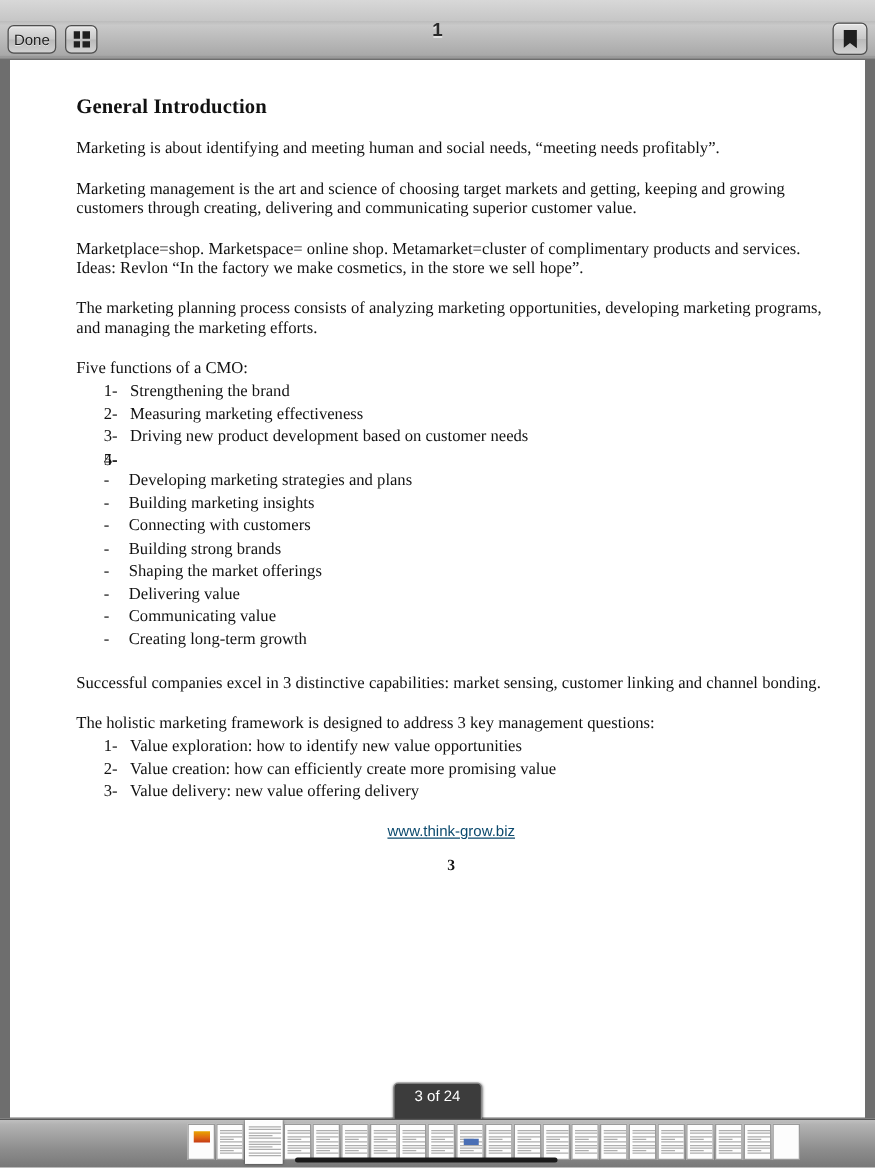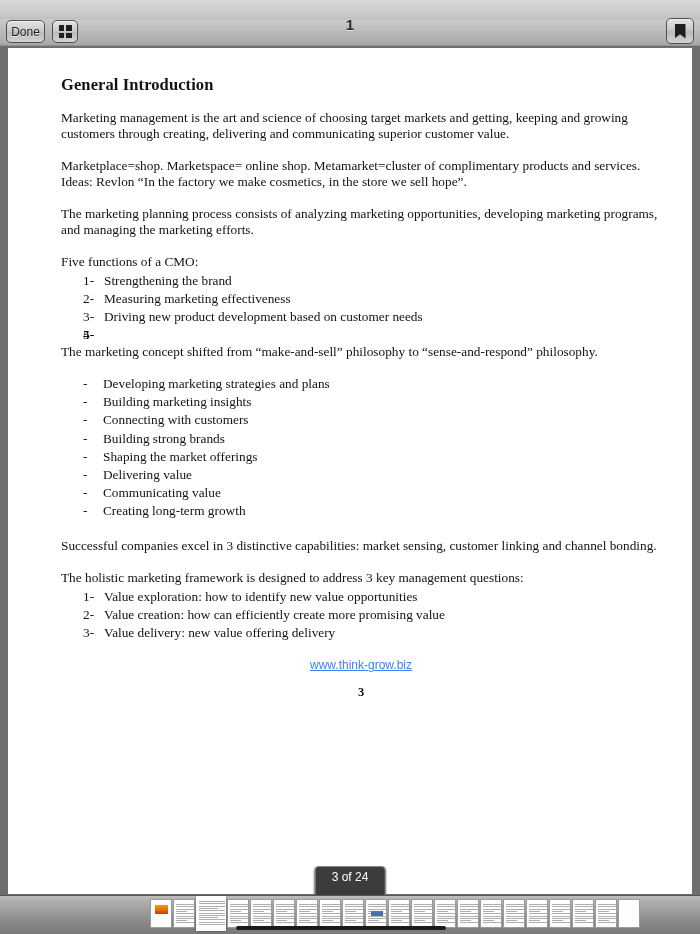--- a/index.html
+++ b/index.html
@@ -144,21 +144,21 @@
   .gap-after {
     margin-bottom: 19px;
   }
   .footer-link-row {
     text-align: center;
     margin-top: 15px;
   }
   .footer-link {
     font-family: "Liberation Sans", sans-serif;
     font-size: 12px;
-    color: #3b82f6;
+    color: #0c4a6e;
     text-decoration: underline;
     cursor: pointer;
   }
   .footer-pageno {
     text-align: center;
     margin-top: 12px;
     font-family: "Liberation Serif", serif;
     font-size: 12.5px;
     font-weight: bold;
     color: #111;
@@ -267,20 +267,21 @@
     <span class="bookmark-glyph"></span>
   </div>
 </div>
 
 <div class="page-backdrop"></div>
 <div class="page-sheet">
   <div class="page-content">
 
     <div class="doc-heading">General Introduction</div>
 
+    <p class="para">Marketing is about identifying and meeting human and social needs, “meeting needs profitably”.</p>
     <p class="para">Marketing management is the art and science of choosing target markets and getting, keeping and growing customers through creating, delivering and communicating superior customer value.</p>
     <p class="para">Marketplace=shop. Marketspace= online shop. Metamarket=cluster of complimentary products and services. Ideas: Revlon “In the factory we make cosmetics, in the store we sell hope”.</p>
     <p class="para">The marketing planning process consists of analyzing marketing opportunities, developing marketing programs, and managing the marketing efforts.</p>
 
     <p class="para tight">Five functions of a CMO:</p>
     <ul class="num-list gap-after">
       <li>
         <span class="marker">1-</span>
         <span>Strengthening the brand</span>
       </li>
@@ -293,21 +294,20 @@
         <span>Driving new product development based on customer needs</span>
       </li>
       <li>
         <span class="marker">4-</span>
       </li>
       <li>
         <span class="marker">5-</span>
       </li>
     </ul>
 
-    <p class="para">The marketing concept shifted from “make-and-sell” philosophy to “sense-and-respond” philosophy.</p>
 
     <ul class="dash-list gap-after">
       <li>
         <span class="marker">-</span>
         <span>Developing marketing strategies and plans</span>
       </li>
       <li>
         <span class="marker">-</span>
         <span>Building marketing insights</span>
       </li>

